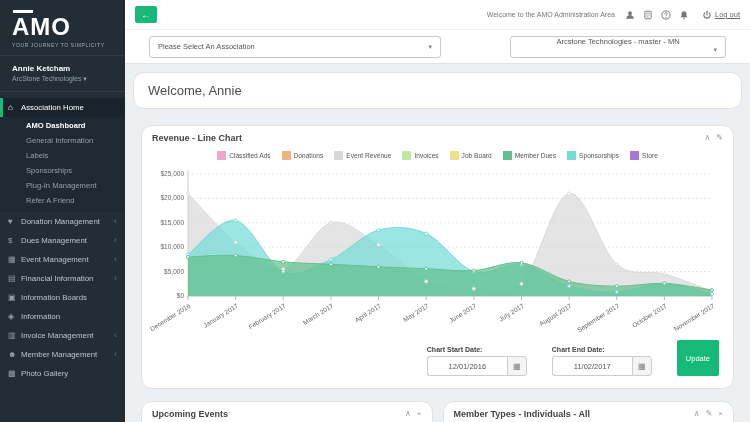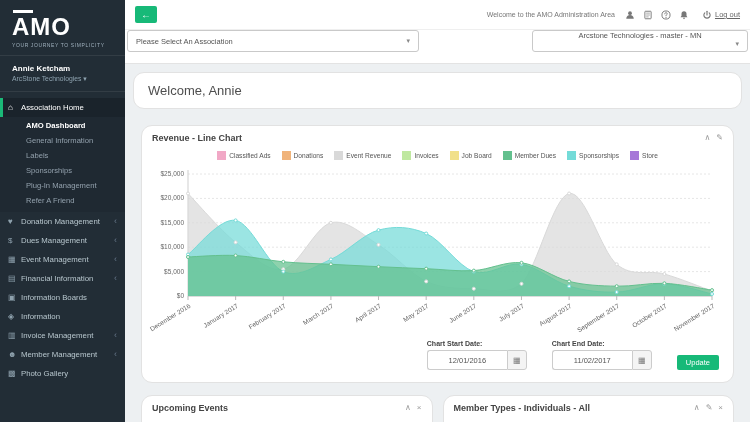--- a/index.html
+++ b/index.html
@@ -27,21 +27,21 @@
 
   
   .main{position:absolute;left:125px;top:0;width:625px;height:422px;}
   .topbar{height:30px;background:#fff;display:flex;align-items:center;padding:0 10px;border-bottom:1px solid #efefef;}
   .back-btn{width:22px;height:17px;background:#17b978;color:#fff;border:none;border-radius:2px;font-size:10px;line-height:15px;cursor:pointer;}
   .topbar-right{margin-left:auto;display:flex;align-items:center;gap:8px;}
   .welcome-text{font-size:7px;color:#777;margin-right:2px;}
   .tb-icon{width:10px;height:10px;display:inline-block;cursor:pointer;}
   .tb-icon svg{width:10px;height:10px;display:block;}
   .logout{display:flex;align-items:center;gap:3px;font-size:7.5px;color:#666;cursor:pointer;margin-left:5px;text-decoration:underline;}
-  .select-row{height:34px;background:#fff;display:flex;padding:0 2px;border-bottom:1px solid #e3e3e3;}
+  .select-row{height:34px;background:#fff;display:flex;align-items:center;padding:0 24px;border-bottom:1px solid #e3e3e3;}
   .fake-select{height:22px;border:1px solid #c9c9c9;border-radius:3px;background:#fff;display:flex;align-items:center;padding:0 8px;font-size:7.5px;color:#555;cursor:pointer;}
   .assoc-select{width:292px;}
   .org-select{width:216px;margin-left:auto;flex-direction:column;}
   .caret{margin-left:auto;color:#888;font-size:7px;}
 
   .content{padding:8px 8px 0;}
   .panel{background:#fff;border:1px solid #e2e2e2;border-radius:11px;}
   .welcome-panel{padding:10px 14px;font-size:13px;color:#4e4e4e;}
   .revenue-panel{margin:16px 8px 12px;}
   .panel-header{display:flex;align-items:center;padding:7px 10px 4px;}
@@ -55,21 +55,21 @@
 
   .chart-wrap{padding:4px 10px 0;}
   svg.chart{overflow:visible;display:block;}
   .tick{font-size:6.5px;fill:#666;}
 
   .date-controls{display:flex;justify-content:flex-end;align-items:flex-end;gap:25px;padding:4px 14px 12px;}
   .dlabel{font-size:7px;font-weight:bold;color:#444;margin-bottom:3px;}
   .input-group{display:flex;}
   .date-input{width:80px;height:20px;border:1px solid #ccc;border-right:none;border-radius:3px 0 0 3px;font-size:7.5px;color:#555;text-align:center;font-family:"Liberation Sans",sans-serif;}
   .addon{width:20px;height:20px;border:1px solid #ccc;border-radius:0 3px 3px 0;background:#f4f4f4;display:flex;align-items:center;justify-content:center;font-size:8px;color:#777;cursor:pointer;}
-  .update-btn{height:15px;background:#17b978;color:#fff;border:none;border-radius:2px;font-size:7.5px;padding:0 9px;cursor:pointer;}
+  .update-btn{height:36px;background:#17b978;color:#fff;border:none;border-radius:2px;font-size:7.5px;padding:0 9px;cursor:pointer;}
 
   .bottom-row{display:flex;gap:10px;margin:0 8px;}
   .bottom-panel{flex:1;height:60px;}
 </style>
 </head>
 <body>
 
 <div class="app">
 
   <div class="sidebar">

